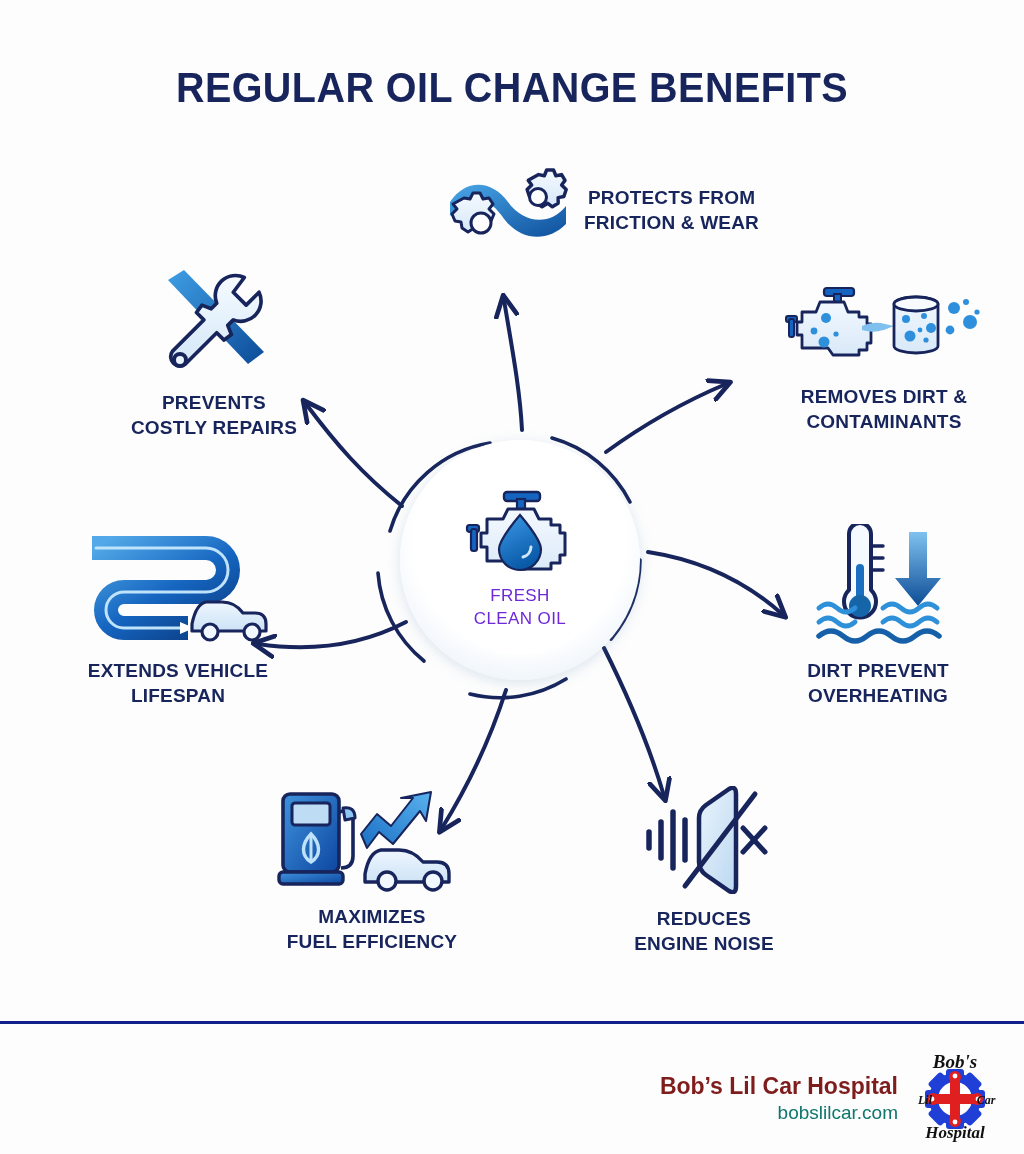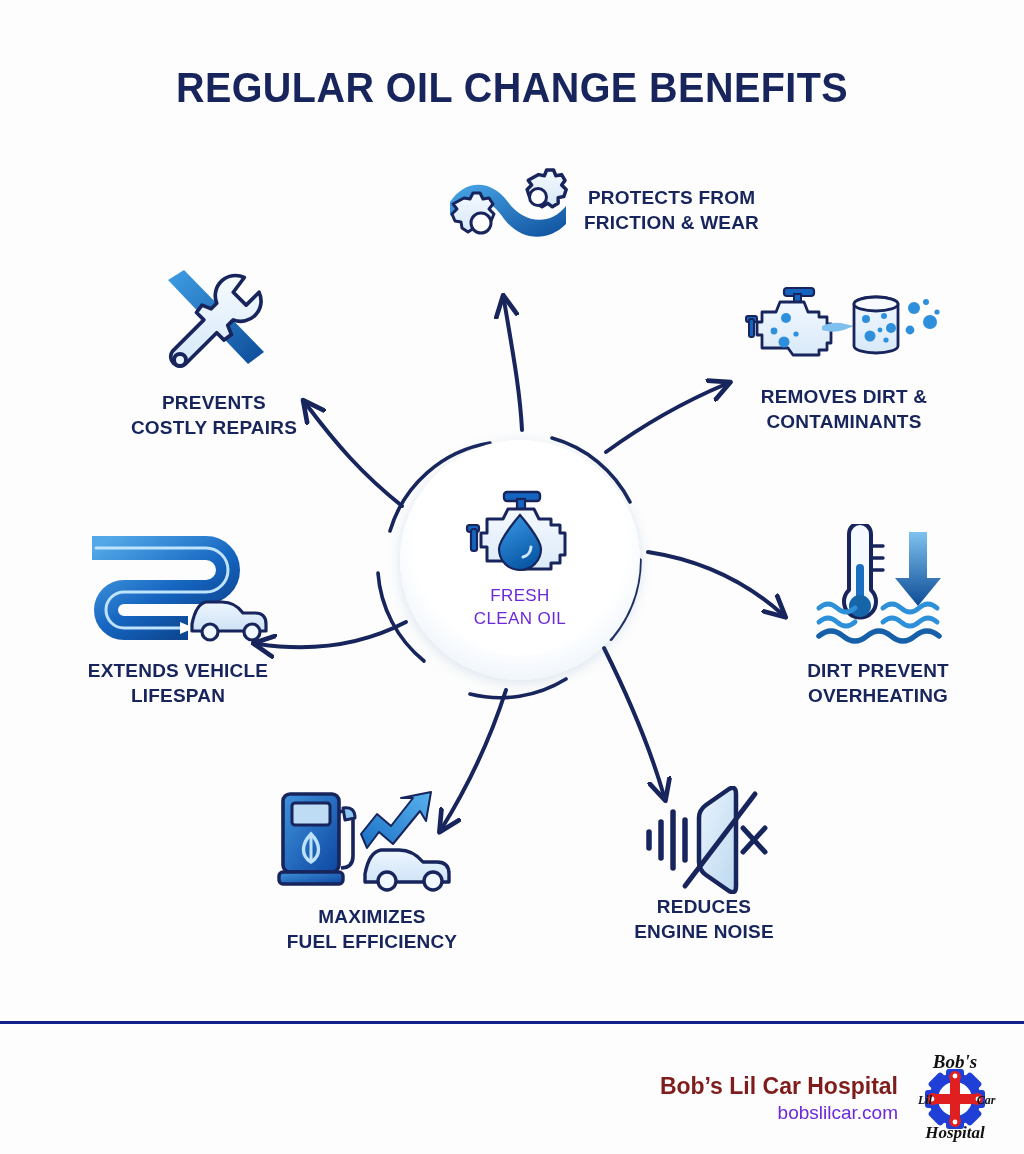--- a/index.html
+++ b/index.html
@@ -35,31 +35,31 @@
     white-space:pre-line;
     text-align:center;
   }
   .node.left-text .label{text-align:left;}
   .icon-box{position:relative;}
   
   #node-friction{left:446px;top:168px;width:340px;display:flex;align-items:center;gap:14px;}
   #node-friction .icon-box{width:124px;height:84px;flex:0 0 124px;}
   #node-friction .label{text-align:center;margin-top:0;}
 
-  #node-dirt{left:726px;top:286px;width:236px;}
+  #node-dirt{left:766px;top:286px;width:236px;}
   #node-dirt .icon-box{width:200px;height:80px;margin:0 auto;}
   #node-dirt .label{margin-top:18px;}
 
   #node-overheat{left:768px;top:524px;width:220px;}
   #node-overheat .icon-box{width:130px;height:120px;margin:0 auto;}
   #node-overheat .label{margin-top:14px;}
 
   #node-noise{left:596px;top:786px;width:216px;}
   #node-noise .icon-box{width:130px;height:108px;margin:0 auto;}
-  #node-noise .label{}
+  #node-noise .label{margin-top:12px;}
 
   #node-fuel{left:248px;top:782px;width:248px;}
   #node-fuel .icon-box{width:190px;height:110px;margin:0 auto;}
   #node-fuel .label{margin-top:12px;}
 
   #node-lifespan{left:50px;top:532px;width:256px;}
   #node-lifespan .icon-box{width:180px;height:112px;margin:0 auto;}
   #node-lifespan .label{margin-top:14px;}
 
   #node-repairs{left:104px;top:268px;width:220px;}
@@ -88,21 +88,21 @@
   #divider{
     position:absolute;left:0;top:1021px;width:1024px;height:3px;background:#11208a;
   }
   #footer{
     position:absolute;left:0;top:1044px;width:1024px;height:110px;
     display:flex;align-items:center;justify-content:flex-end;
     padding-right:22px;box-sizing:border-box;gap:10px;
   }
   #footer-text{text-align:right;}
   #brand-name{font-size:23px;font-weight:700;color:#7f1d1d;line-height:1.25;}
-  #brand-url{font-size:19px;font-weight:400;color:#6d28d9;line-height:1.3;}
+  #brand-url{font-size:19px;font-weight:400;color:#0f766e;line-height:1.3;}
   #brand-logo{width:94px;height:94px;flex:0 0 94px;}
 </style>
 </head>
 <body>
 
 <div id="infographic">
 
   <div class="page-title">REGULAR OIL CHANGE BENEFITS</div>
 
   <svg width="1024" height="1154" style="position:absolute;left:0;top:0;">

